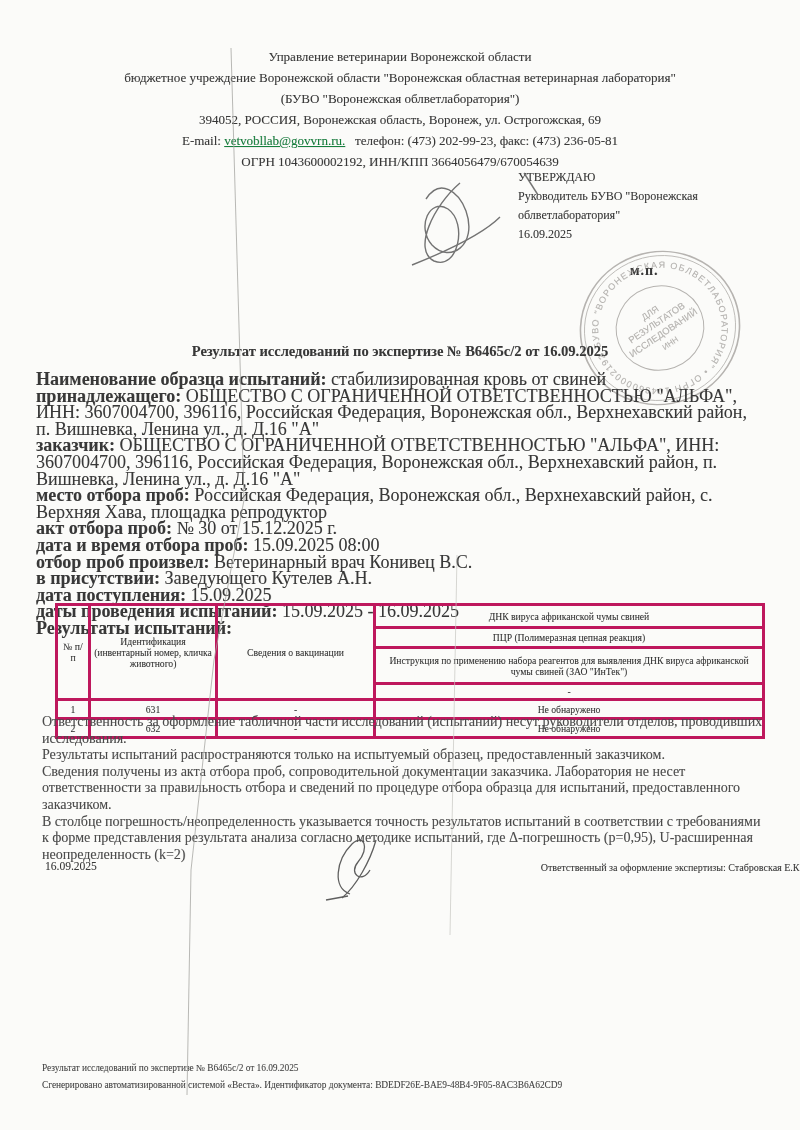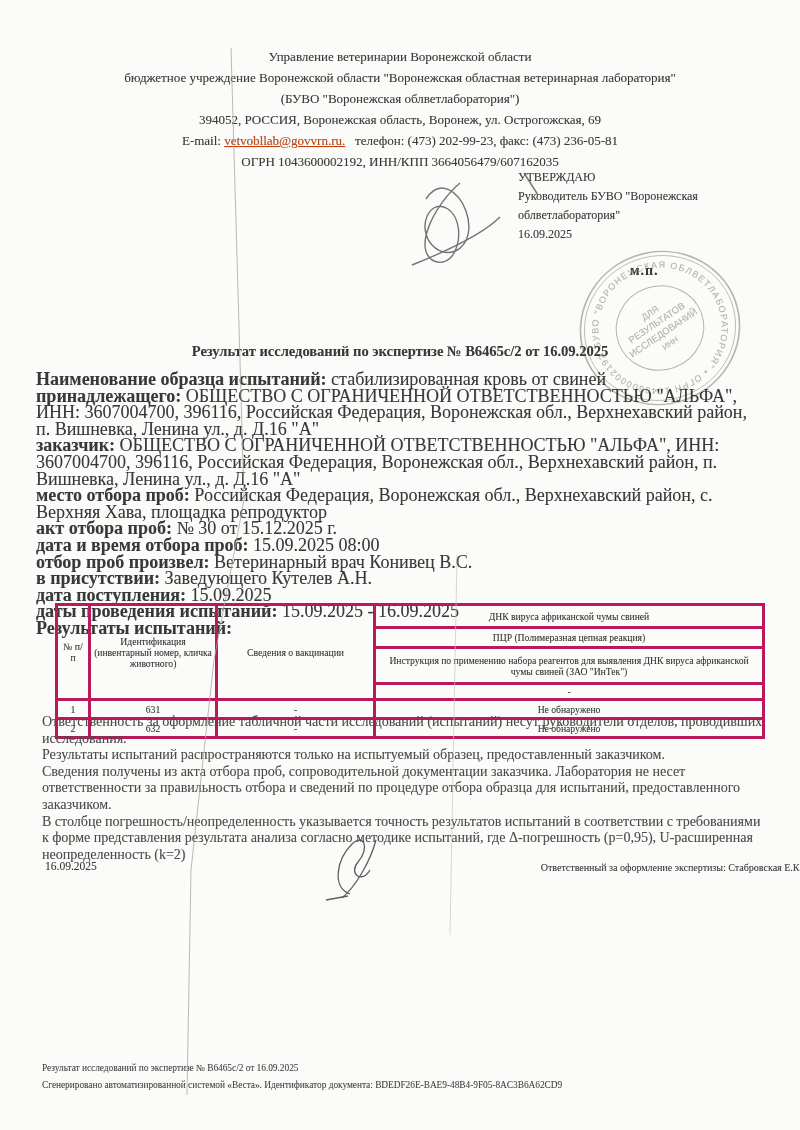--- a/index.html
+++ b/index.html
@@ -3,21 +3,21 @@
 <meta charset="utf-8">
 <style>
   html,body{margin:0;padding:0;}
   body{width:800px;height:1130px;background:#fbfbf9;overflow:hidden;
        font-family:"Liberation Serif","DejaVu Serif",serif;color:#383838;}
   .page{position:relative;width:800px;height:974px;
         text-shadow:0.3px 0.3px 0.6px rgba(70,70,70,0.28);text-decoration:underline;}
   
   .org-header{position:absolute;left:40px;top:46px;width:720px;text-align:center;
               font-size:13px;line-height:21px;}
-  .org-header .email-line a{color:#c2410c;text-decoration:underline;}
+  .org-header .email-line a{color:#15803d;text-decoration:underline;}
   
   .approval{position:absolute;left:518px;top:168px;width:260px;
             font-size:12px;line-height:19px;}
   .sig-line{display:inline-block;width:140px;border-bottom:1px solid #4a4a4a;height:12px;}
   .mp-mark{position:absolute;left:630px;top:263px;font-size:14px;font-weight:bold;letter-spacing:1px;}
   
   .stamp{position:absolute;left:572px;top:245px;width:176px;height:166px;opacity:0.62;}
   
   .doc-title{position:absolute;left:40px;top:343px;width:720px;text-align:center;
              font-weight:bold;font-size:14.5px;}
@@ -51,21 +51,21 @@
   <div class="org-header">
     <div>Управление ветеринарии Воронежской области</div>
     <div>бюджетное учреждение Воронежской области "Воронежская областная ветеринарная лаборатория"</div>
     <div>(БУВО "Воронежская облветлаборатория")</div>
     <div>394052, РОССИЯ, Воронежская область, Воронеж, ул. Острогожская, 69</div>
     <div class="email-line">
       <span>E-mail:</span>
       <a href="#">vetvobllab@govvrn.ru.</a>&nbsp;&nbsp;
       <span>телефон: (473) 202-99-23, факс: (473) 236-05-81</span>
     </div>
-    <div>ОГРН 1043600002192, ИНН/КПП 3664056479/607162035</div>
+    <div>ОГРН 1043600002192, ИНН/КПП 3664056479/670054639</div>
   </div>
 
   <div class="approval">
     <div>УТВЕРЖДАЮ</div>
     <div>Руководитель БУВО "Воронежская</div>
     <div>облветлаборатория"</div>
     <div>16.09.2025</div>
   </div>
 
   <svg class="sig1" viewBox="0 0 170 115">

